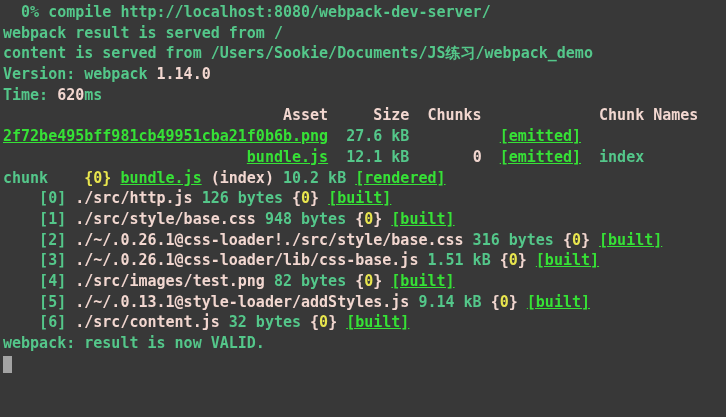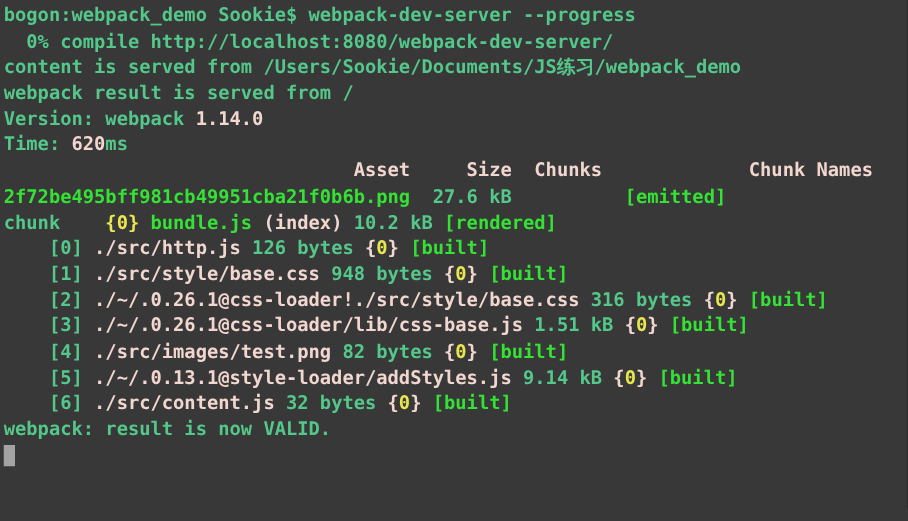--- a/index.html
+++ b/index.html
@@ -19,43 +19,43 @@
     font-size: 15px;
     font-weight: bold;
     line-height: 20.7px;
     cursor: text;
   }
   .line {
     white-space: pre;
     height: 20.7px;
   }
   .c-g  { color: var(--green, #54c78a); }
-  .c-G  { color: var(--bright-green, #36e136); }
+  .c-G  { color: var(--bright-green, #36e136); text-decoration: underline; }
   .c-w  { color: var(--pink-white, #f2d7d0); }
   .c-wu { color: var(--pink-white, #f2d7d0); }
   .c-y  { color: var(--yellow, #e9e64e); }
   .cursor-block {
     width: 9px;
     height: 17px;
     margin-top: 2px;
     background: var(--cursor, #a3a3a3);
   }
 </style>
 </head>
 <body>
 
 <div class="terminal">
-    <div class="line"><span class="c-g">bogon:webpack_demo Sookie$ webpack-dev-server --progress</span></div>
     <div class="line"><span class="c-g">  0% compile http://localhost:8080/webpack-dev-server/</span></div>
+    <div class="line"><span class="c-g">webpack result is served from /</span></div>
     <div class="line"><span class="c-g">content is served from /Users/Sookie/Documents/JS练习/webpack_demo</span></div>
-    <div class="line"><span class="c-g">webpack result is served from /</span></div>
     <div class="line"><span class="c-g">Version: webpack </span><span class="c-wu">1.14.0</span></div>
     <div class="line"><span class="c-g">Time: </span><span class="c-w">620</span><span class="c-g">ms</span></div>
     <div class="line"><span class="c-w">                               Asset     Size  Chunks             Chunk Names</span></div>
     <div class="line"><span class="c-G">2f72be495bff981cb49951cba21f0b6b.png</span><span class="c-g">  27.6 kB          </span><span class="c-G">[emitted]</span></div>
+    <div class="line"><span class="c-g">                           </span><span class="c-G">bundle.js</span><span class="c-g">  12.1 kB       </span><span class="c-w">0</span><span class="c-g">  </span><span class="c-G">[emitted]</span><span class="c-g">  index</span></div>
     <div class="line"><span class="c-g">chunk    </span><span class="c-y">{0}</span><span class="c-g"> </span><span class="c-G">bundle.js</span><span class="c-g"> </span><span class="c-w">(index)</span><span class="c-g"> 10.2 kB </span><span class="c-G">[rendered]</span></div>
     <div class="line"><span class="c-g">    [0] </span><span class="c-w">./src/http.js</span><span class="c-g"> 126 bytes </span><span class="c-w">{</span><span class="c-y">0</span><span class="c-w">}</span><span class="c-g"> </span><span class="c-G">[built]</span></div>
     <div class="line"><span class="c-g">    [1] </span><span class="c-w">./src/style/base.css</span><span class="c-g"> 948 bytes </span><span class="c-w">{</span><span class="c-y">0</span><span class="c-w">}</span><span class="c-g"> </span><span class="c-G">[built]</span></div>
     <div class="line"><span class="c-g">    [2] </span><span class="c-w">./~/.0.26.1@css-loader!./src/style/base.css</span><span class="c-g"> 316 bytes </span><span class="c-w">{</span><span class="c-y">0</span><span class="c-w">}</span><span class="c-g"> </span><span class="c-G">[built]</span></div>
     <div class="line"><span class="c-g">    [3] </span><span class="c-w">./~/.0.26.1@css-loader/lib/css-base.js</span><span class="c-g"> 1.51 kB </span><span class="c-w">{</span><span class="c-y">0</span><span class="c-w">}</span><span class="c-g"> </span><span class="c-G">[built]</span></div>
     <div class="line"><span class="c-g">    [4] </span><span class="c-w">./src/images/test.png</span><span class="c-g"> 82 bytes </span><span class="c-w">{</span><span class="c-y">0</span><span class="c-w">}</span><span class="c-g"> </span><span class="c-G">[built]</span></div>
     <div class="line"><span class="c-g">    [5] </span><span class="c-w">./~/.0.13.1@style-loader/addStyles.js</span><span class="c-g"> 9.14 kB </span><span class="c-w">{</span><span class="c-y">0</span><span class="c-w">}</span><span class="c-g"> </span><span class="c-G">[built]</span></div>
     <div class="line"><span class="c-g">    [6] </span><span class="c-w">./src/content.js</span><span class="c-g"> 32 bytes </span><span class="c-w">{</span><span class="c-y">0</span><span class="c-w">}</span><span class="c-g"> </span><span class="c-G">[built]</span></div>
     <div class="line"><span class="c-g">webpack: result is now VALID.</span></div>
     <div class="cursor-block"></div>

